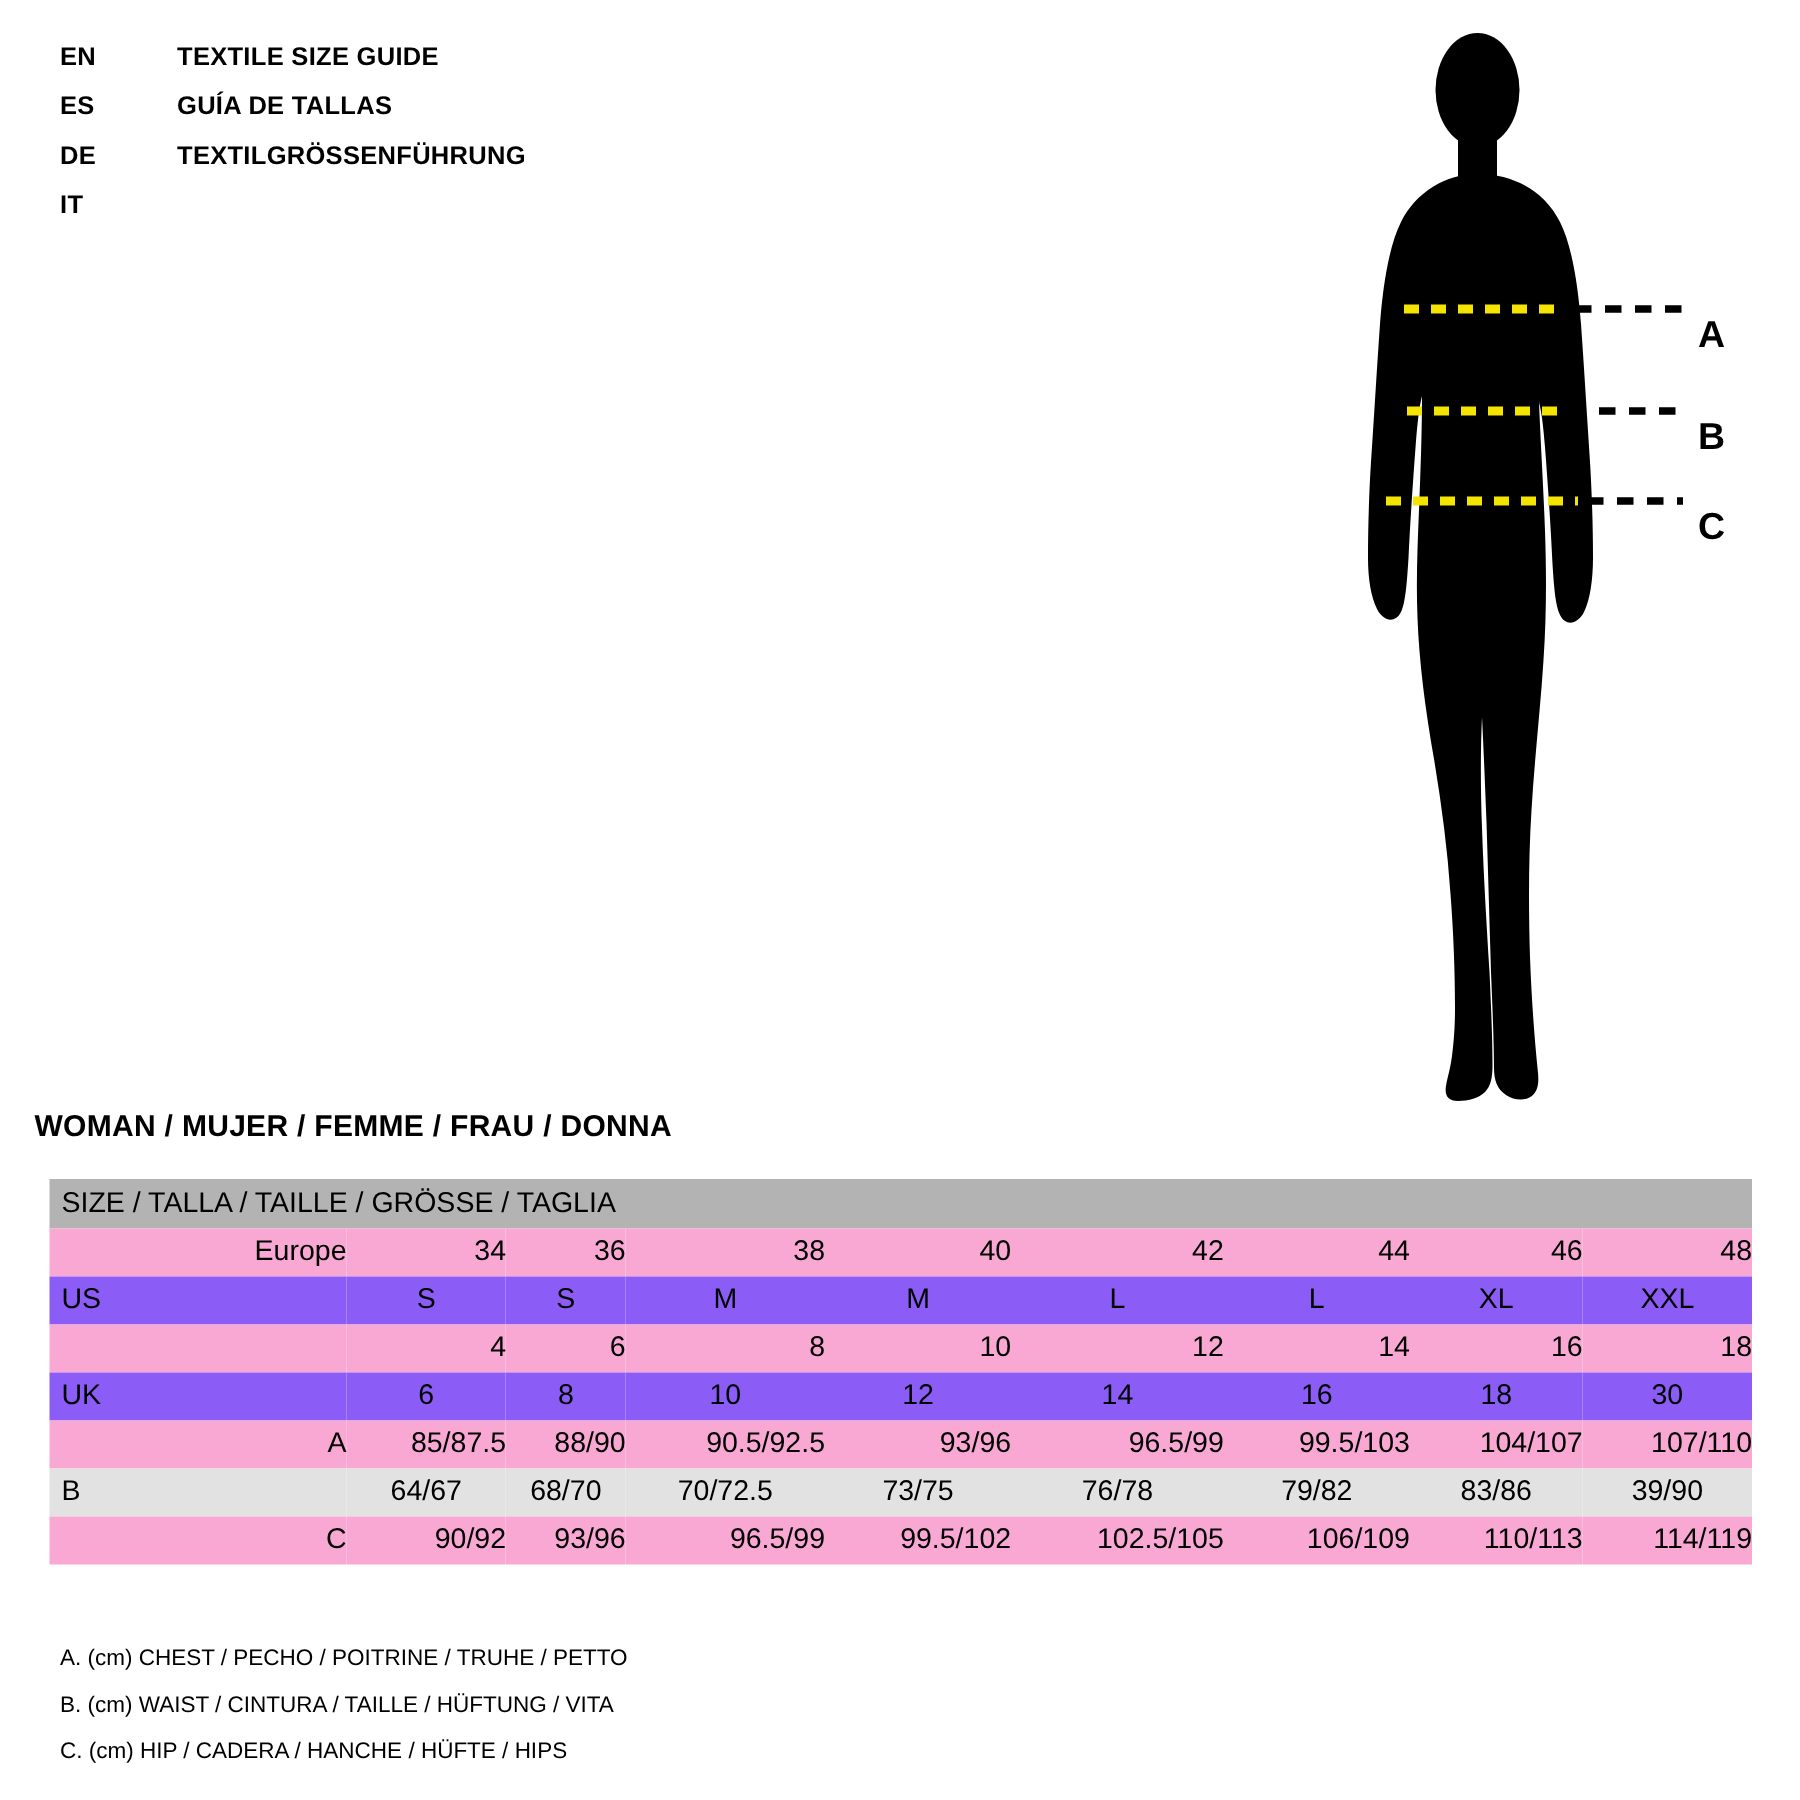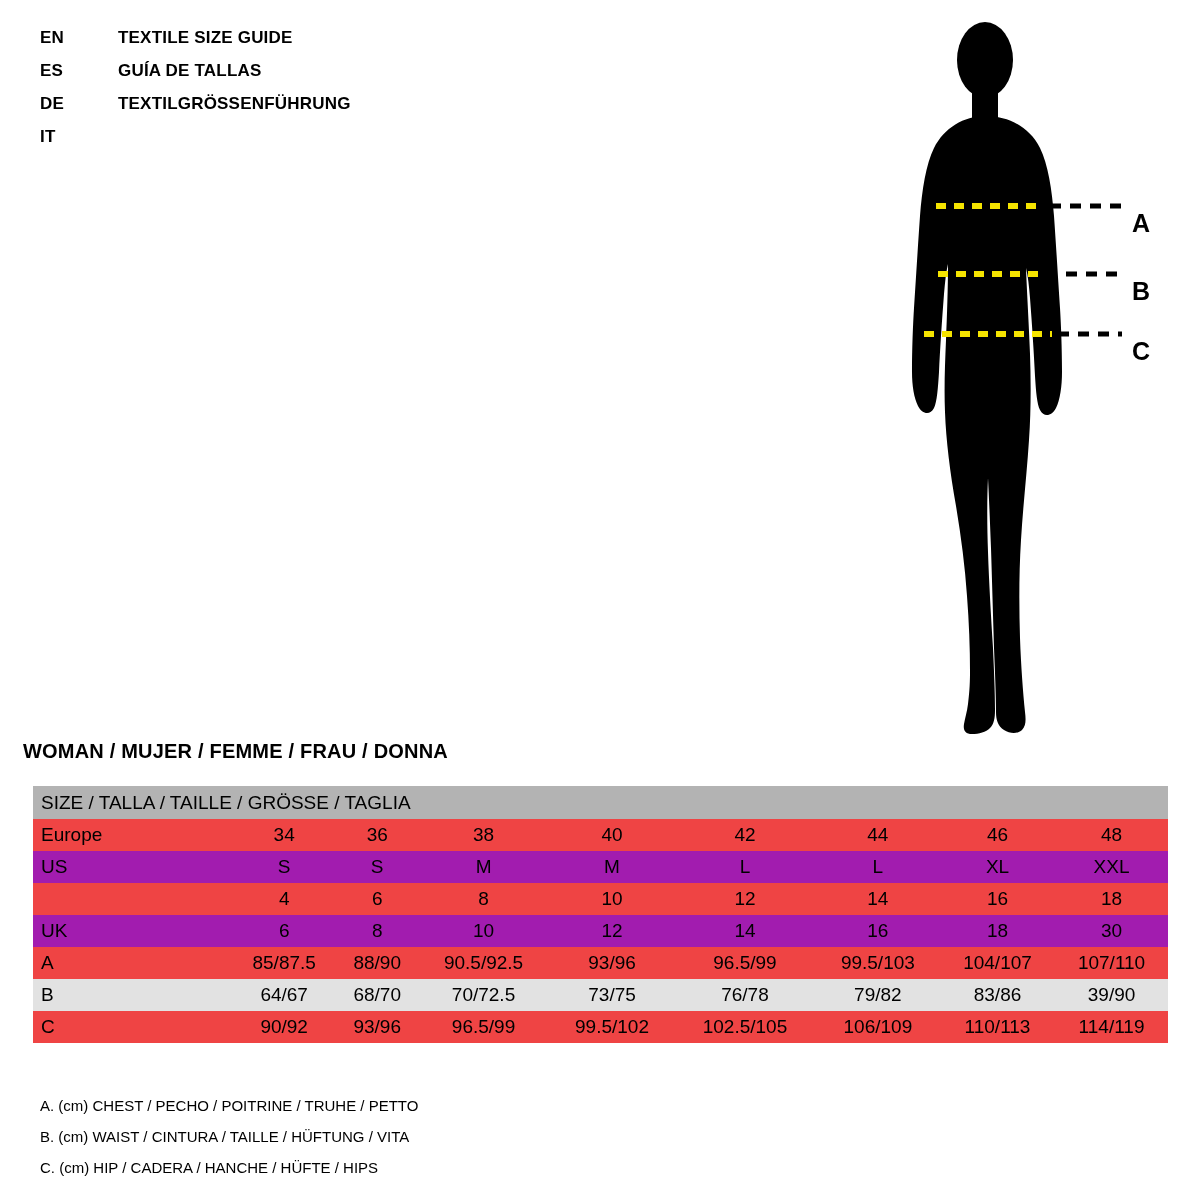--- a/index.html
+++ b/index.html
@@ -97,27 +97,28 @@
     font-size: 19px;
     padding-left: 8px;
     height: 33px;
   }
   .size-table td.rowlabel {
     text-align: left;
     padding-left: 8px;
     width: 190px;
   }
   .size-table tr.shade-light td {
-    background: #ef4444;
+    background: #f9a8d4;
+    text-align: right;
   }
   .size-table tr.shade-dark td {
     background: #e2e2e2;
   }
   .size-table tr.shade-white td {
-    background: #a21caf;
+    background: #8b5cf6;
   }
 
   
   .footnotes {
     position: absolute;
     left: 40px;
     top: 1090px;
     font-size: 15px;
   }
   .footnote {

